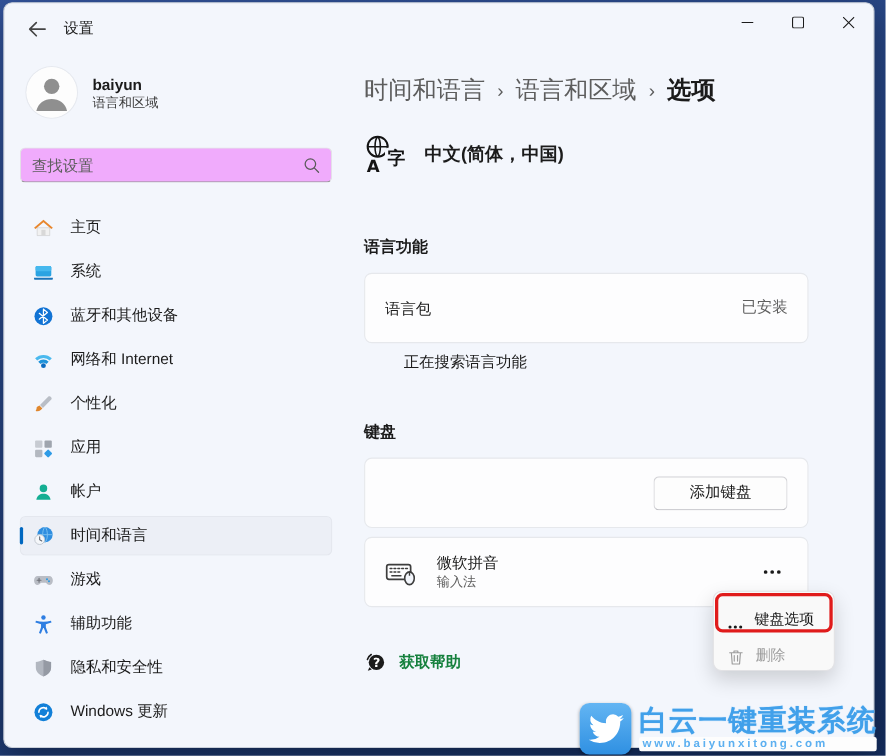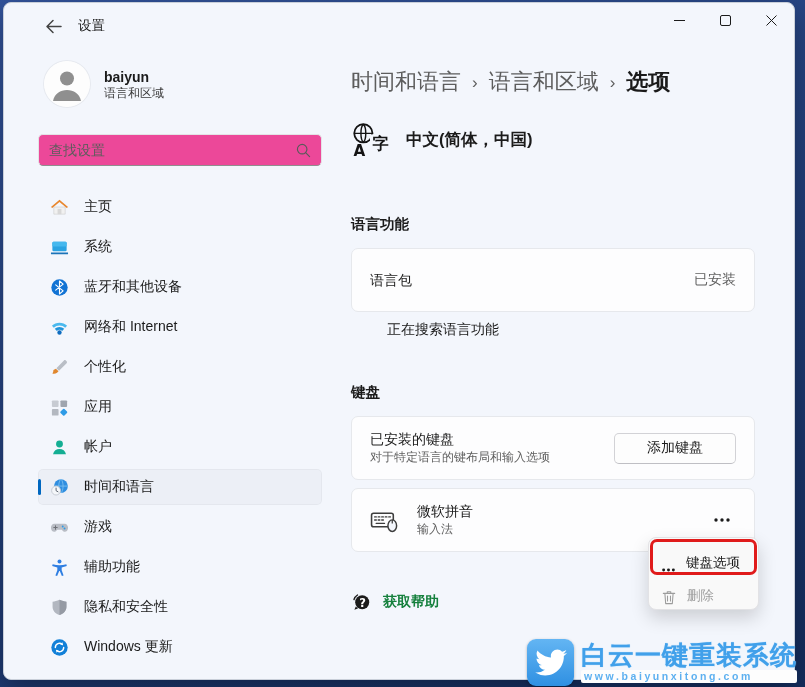--- a/index.html
+++ b/index.html
@@ -6,41 +6,41 @@
   html,body { width:805px; height:687px; overflow:hidden; }
   body {
     font-family:"Liberation Sans","DejaVu Sans",sans-serif;
     background:linear-gradient(155deg,#33549c 0%,#24427f 45%,#142d5e 100%);
     position:relative; color:#1b1b1b;
   }
   .window {
     position:absolute; left:3px; top:2px; width:792px; height:678px;
     background:#f3f6fc; border-radius:8px; border:1px solid #c9cfd9;
     box-shadow:0 10px 30px rgba(0,0,0,.35); overflow:hidden;
-    display:flex; flex-direction:column;padding-left:20px;
+    display:flex; flex-direction:column;
   }
   
   .titlebar { height:46px; flex:0 0 46px; display:flex; align-items:center; position:relative; }
   .back-btn { width:34px; height:30px; margin-left:12px; border:none; background:transparent;
     display:flex; align-items:center; justify-content:center; border-radius:5px; cursor:pointer; }
   .app-title { font-size:13.5px; margin-left:8px; color:#1b1b1b; }
   .win-controls { position:absolute; right:0; top:0; height:34px; display:flex; }
   .win-btn { width:46px; height:34px; border:none; background:transparent; display:flex;
     align-items:center; justify-content:center; cursor:pointer; }
   
   .content { flex:1; display:flex; min-height:0; }
   .sidebar { width:312px; flex:0 0 312px; padding:0 14px; }
   .main { flex:1; padding-left:15px; width:455px; }
   
   .profile { display:flex; align-items:center; gap:14px; margin-top:12px; padding-left:6px; border-radius:6px; }
   .avatar { width:46px; height:46px; border-radius:50%; background:#fdfdfd; overflow:hidden;
     box-shadow:0 0 0 1px rgba(0,0,0,.05); flex:0 0 46px; }
   .p-name { font-size:14px; font-weight:700; line-height:18px; }
   .p-sub { font-size:12px; color:#3a3a3a; line-height:15px; }
-  .searchbox { margin-top:27px; height:32px; background:#ec4899; border:1px solid #e3e3e6;
+  .searchbox { margin-top:27px; height:32px; background:#f0abfc; border:1px solid #e3e3e6;
     border-bottom:1px solid #8f8f8f; border-radius:5px; display:flex; align-items:center; padding:0 10px; }
   .searchbox input { border:none; outline:none; flex:1; font-size:14px; background:transparent;
     font-family:inherit; color:#1b1b1b; }
   .searchbox input::placeholder { color:#5d5d5d; }
   .nav { margin-top:23px; display:flex; flex-direction:column; gap:4px; }
   .nav-item { position:relative; height:36px; display:flex; align-items:center; gap:15px;
     padding:0 12px; border-radius:5px; cursor:pointer; font-size:14px; }
   .nav-item.selected { background:#eceff6; box-shadow:inset 0 0 0 1px rgba(0,0,0,.03); }
   .nav-item .pill { display:none; }
   .nav-item.selected .pill { display:block; position:absolute; left:0; top:10px; width:3px; height:16px;
@@ -335,24 +335,20 @@
       <div class="card">
         <span class="card-title">语言包</span>
         <span class="card-right status-text">已安装</span>
       </div>
 
       <div class="searching">正在搜索语言功能</div>
 
       <div class="section-title st-2">键盘</div>
 
       <div class="card">
-        <div>
-          <div class="card-title">已安装的键盘</div>
-          <div class="card-sub">对于特定语言的键布局和输入选项</div>
-        </div>
         <button class="btn-standard card-right">添加键盘</button>
       </div>
 
       <div class="card" style="margin-top:8px">
         <div class="ime-left">
           <span style="display:flex">
             <svg width="29" height="29" viewBox="0 0 28 28">
               <rect x="1.5" y="7" width="21" height="13" rx="2" stroke="#3d3d3d" stroke-width="1.5" fill="none"></rect>
               <path d="M4.5 10.5h1.6M7.9 10.5h1.6M11.3 10.5h1.6M14.7 10.5h1.6M18.1 10.5h1.6M4.5 13.5h1.6M7.9 13.5h1.6M11.3 13.5h1.6M6 16.8h8" stroke="#3d3d3d" stroke-width="1.3" stroke-linecap="round"></path>
               <ellipse cx="21.5" cy="19" rx="4.2" ry="5.6" fill="#f3f6fc" stroke="#3d3d3d" stroke-width="1.4"></ellipse>

